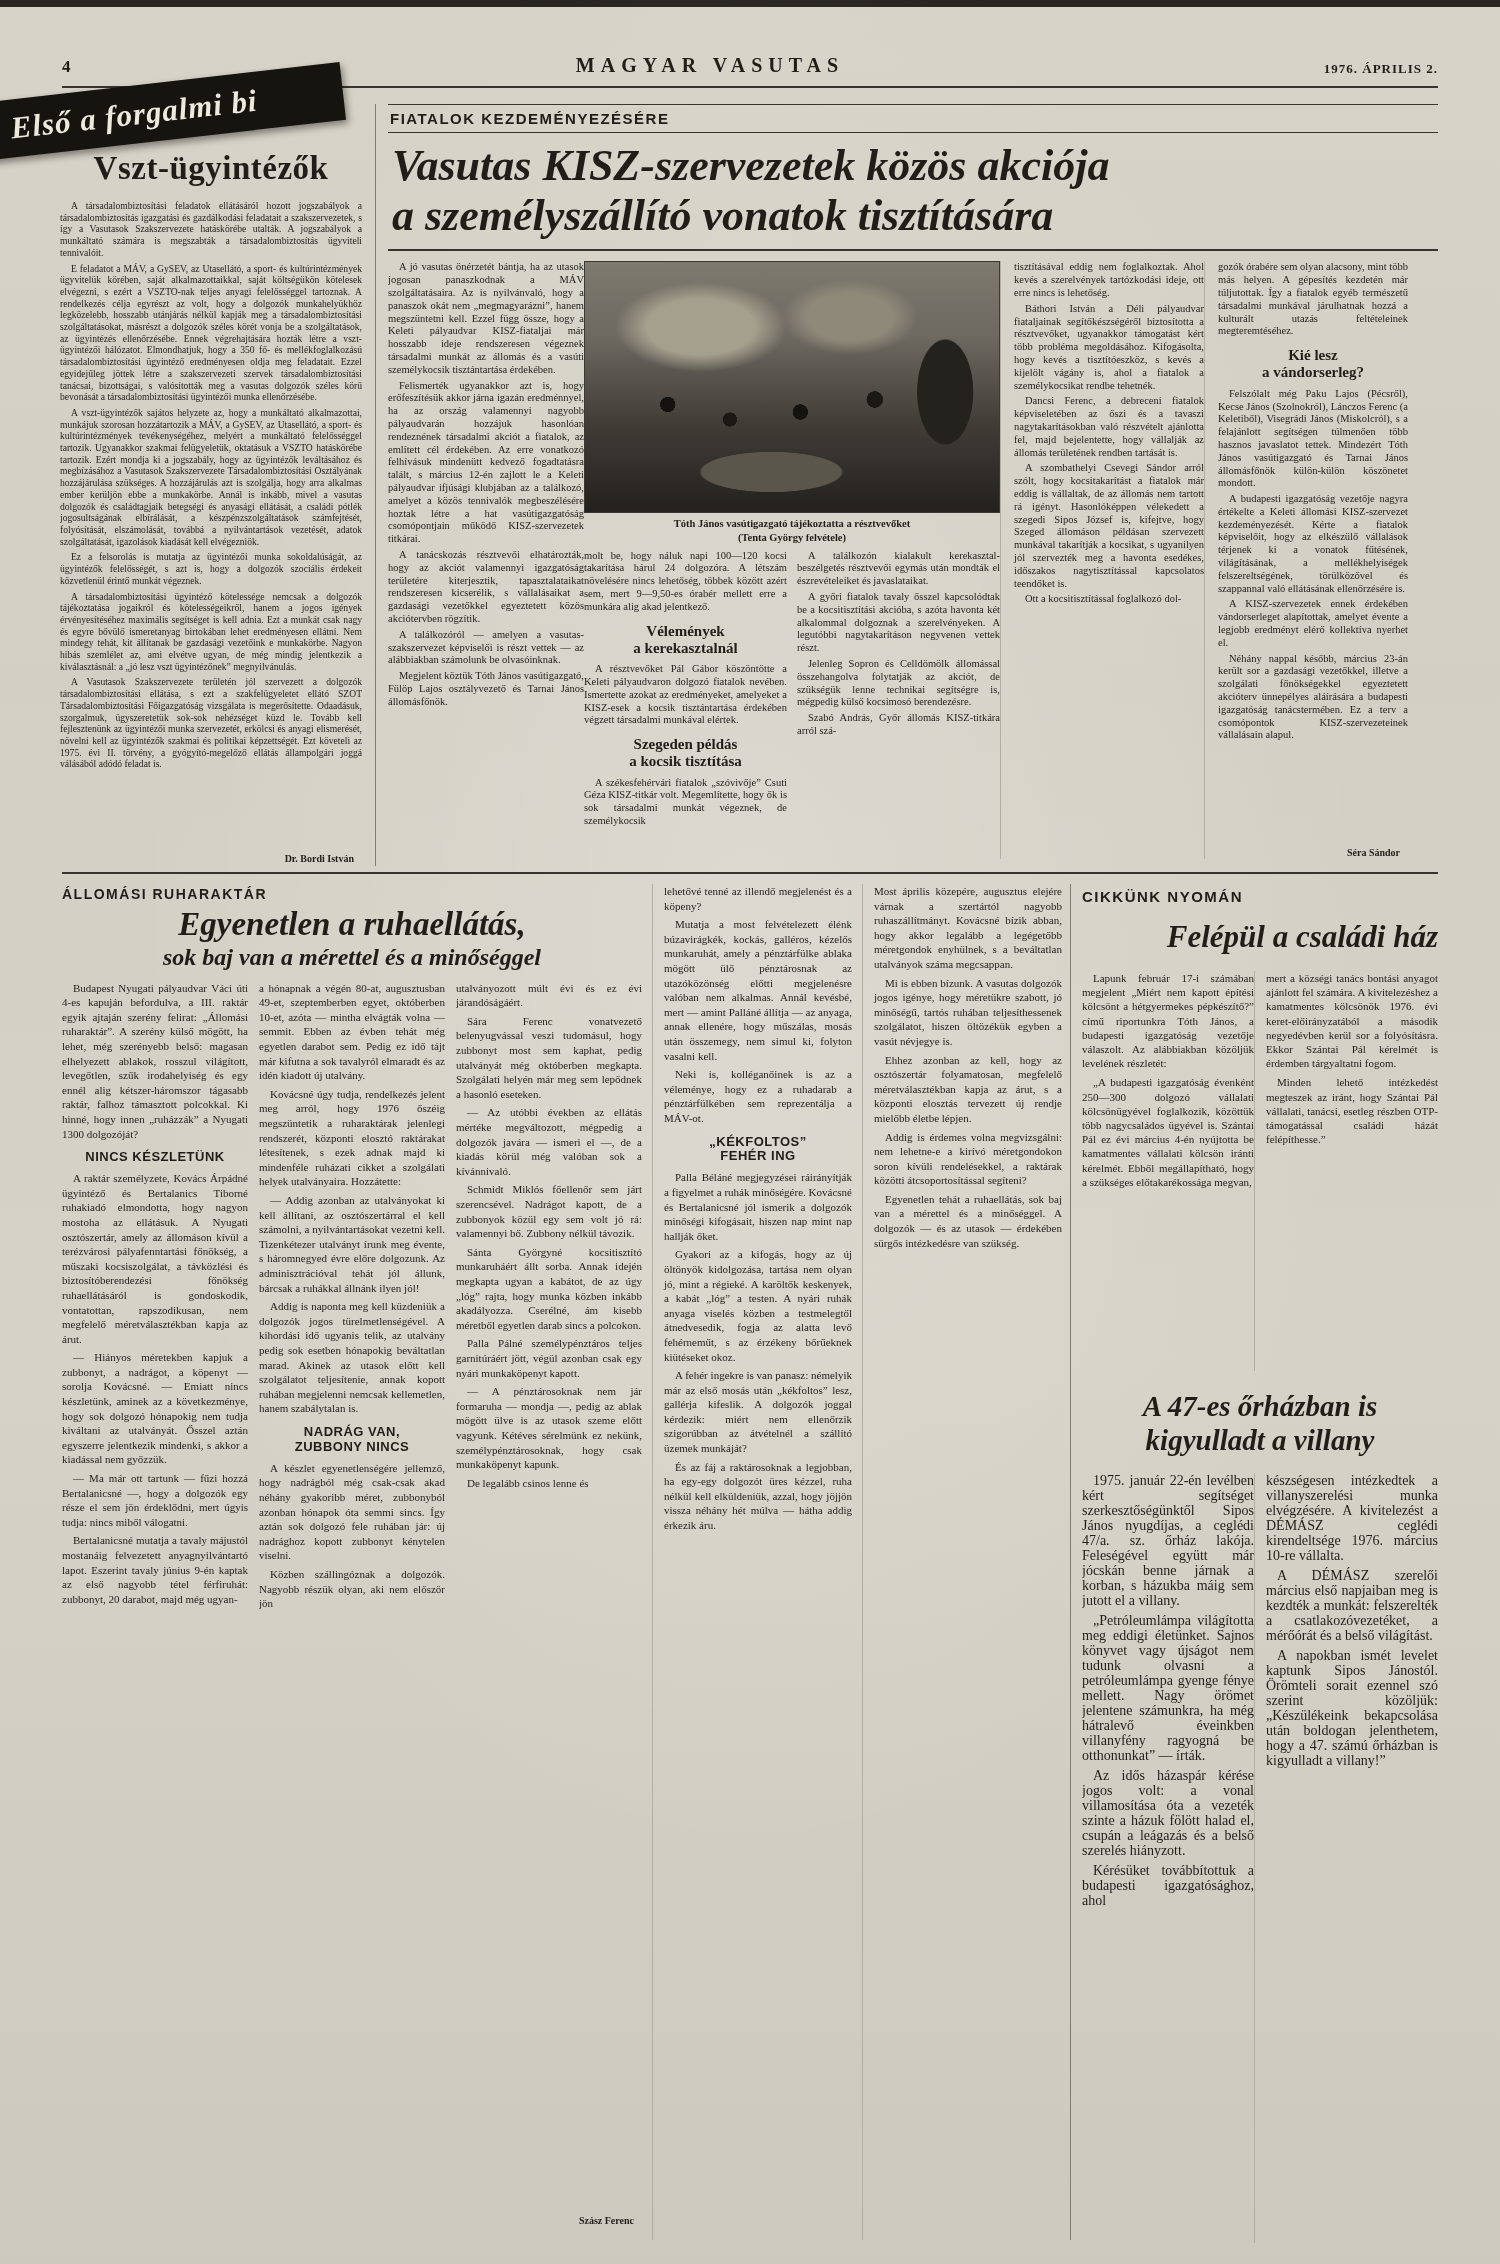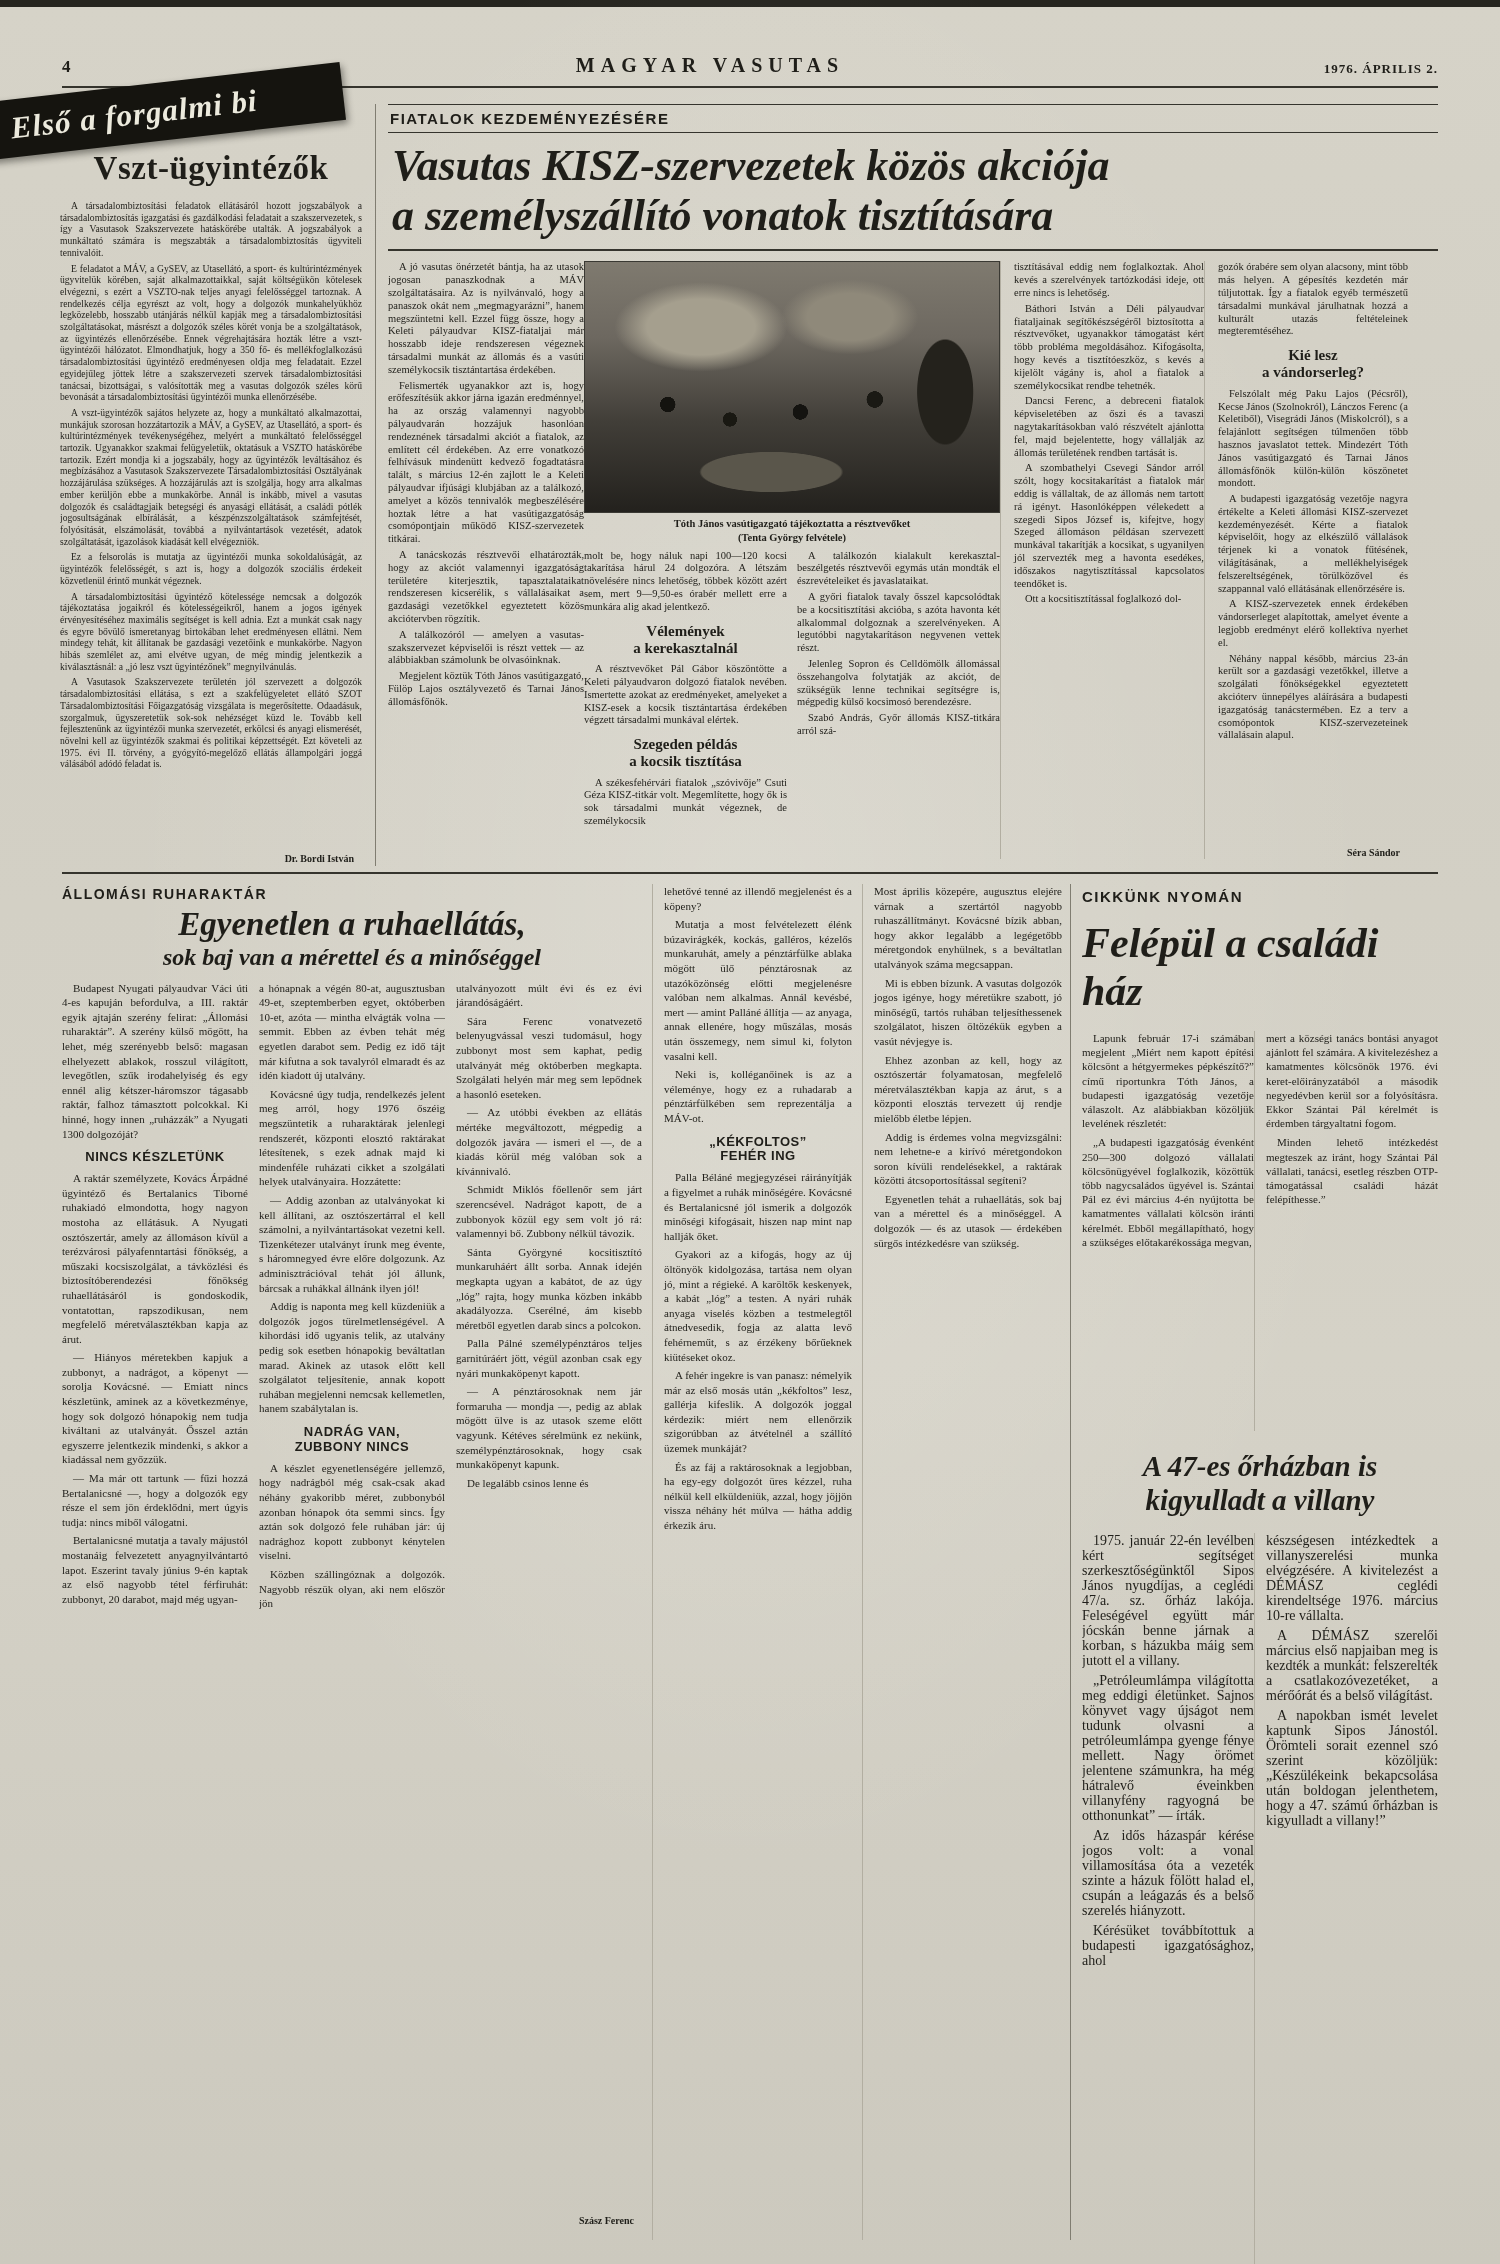--- a/index.html
+++ b/index.html
@@ -104,21 +104,21 @@
   .m-c3-text { flex:1; overflow:hidden; }
   .m-c4,.m-c5 { width:200px; border-left:1px solid #b2aea1; padding-left:11px; height:100%; }
   .mid .sub { font-family:"Liberation Sans",sans-serif; font-size:13px; letter-spacing:.5px; }
   .mid .para { margin-bottom:4px; }
 
   .vrule2 { position:absolute; left:1070px; top:884px; width:1px; height:1356px; background:#807d71; }
 
   
   .sidebar { position:absolute; left:1082px; top:884px; width:356px; height:1356px; }
   .sb-kicker { font-size:15px; margin:4px 0 14px; }
-  .sb-headline { font-style:italic; font-weight:bold; font-size:42px; text-align:left; margin-bottom:16px; }
+  .sb-headline { font-style:italic; font-weight:bold; font-size:31px; text-align:right; margin-bottom:16px; }
   .sb-cols { display:flex; height:400px; overflow:hidden; font-size:11px; line-height:14.2px; }
   .sb-colA { width:172px; overflow:hidden; }
   .sb-colB { width:184px; border-left:1px solid #b2aea1; padding-left:11px; overflow:hidden; }
   .sb-headline2 {
     font-style:italic; font-weight:bold; font-size:29px; text-align:center;
     line-height:1.18; white-space:pre-line; margin:18px 0 16px;
   }
   .sb-cols2 { display:flex; height:770px; overflow:hidden; font-size:14px; line-height:15px; }
   .sidebar .para { margin-bottom:5px; }
 </style>

